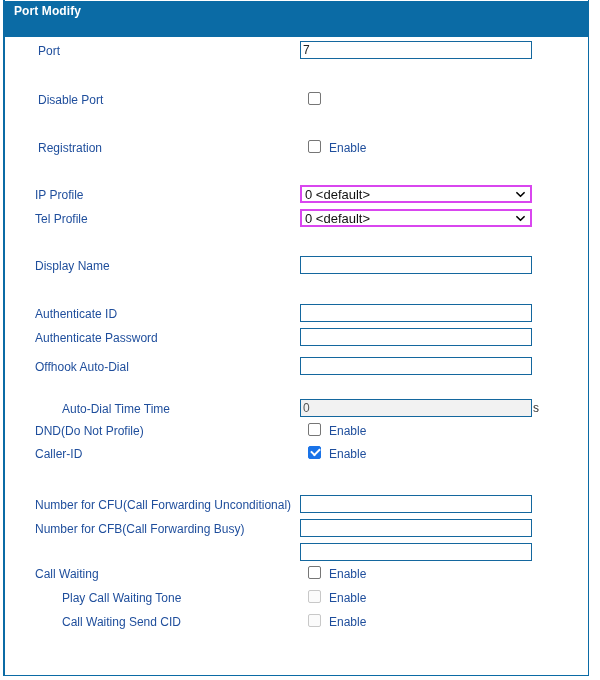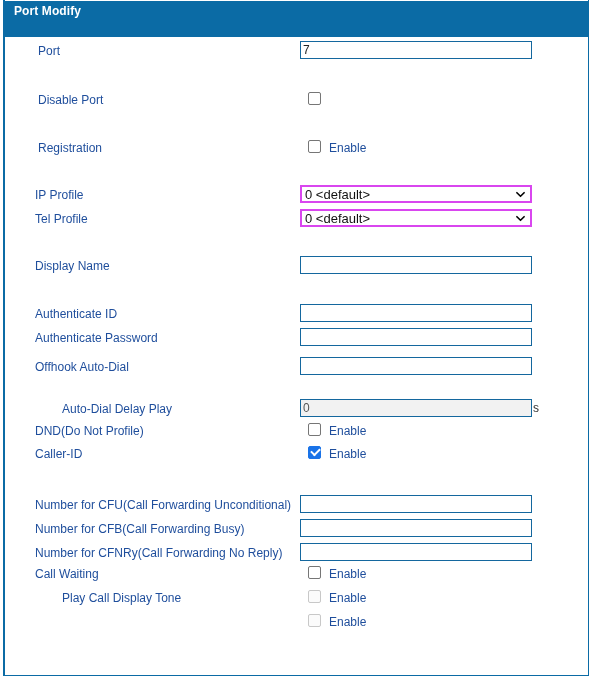--- a/index.html
+++ b/index.html
@@ -260,21 +260,21 @@
       </div>
       <div class="row" style="top: 306px;">
         <div class="lbl pad-b">Authenticate Password</div>
         <input type="text" class="tinput" value="" style="">
       </div>
       <div class="row" style="top: 335px;">
         <div class="lbl pad-b">Offhook Auto-Dial</div>
         <input type="text" class="tinput" value="" style="">
       </div>
       <div class="row" style="top: 377px;">
-        <div class="lbl pad-c">Auto-Dial Delay Play</div>
+        <div class="lbl pad-c">Auto-Dial Time Time</div>
         <input type="text" class="tinput" disabled="" value="0" style="">
         <span class="unit">s</span>
       </div>
       <div class="row" style="top: 399px;">
         <div class="lbl pad-b">DND(Do Not Profile)</div>
         <div class="cbwrap">
           <span class="cbox"></span>
           <span class="cblabel">Enable</span>
         </div>
       </div>
@@ -289,38 +289,38 @@
       </div>
       <div class="row" style="top: 497px;">
         <div class="lbl pad-b">Number for CFB(Call Forwarding Busy)</div>
         <input type="text" class="tinput" value="" style="">
       </div>
       <div class="row" style="top: 473px;">
         <div class="lbl pad-b">Number for CFU(Call Forwarding Unconditional)</div>
         <input type="text" class="tinput" value="" style="">
       </div>
       <div class="row" style="top: 521px;">
-        <div class="lbl pad-b">Number for CFNRy(Call Forwarding No Reply)</div>
         <input type="text" class="tinput" value="" style="">
       </div>
       <div class="row" style="top: 542px; padding-left: 25px;">
         <div class="lbl pad-b">Call Waiting</div>
         <div class="cbwrap">
           <span class="cbox"></span>
           <span class="cblabel">Enable</span>
         </div>
       </div>
       <div class="row" style="top: 566px;">
-        <div class="lbl pad-c">Play Call Display Tone</div>
+        <div class="lbl pad-c">Play Call Waiting Tone</div>
         <div class="cbwrap">
           <span class="cbox disabled"></span>
           <span class="cblabel">Enable</span>
         </div>
       </div>
       <div class="row" style="top: 590px;">
+        <div class="lbl pad-c">Call Waiting Send CID</div>
         <div class="cbwrap">
           <span class="cbox disabled"></span>
           <span class="cblabel">Enable</span>
         </div>
       </div>
     </div>
 
 </div>
 
 </body></html>

